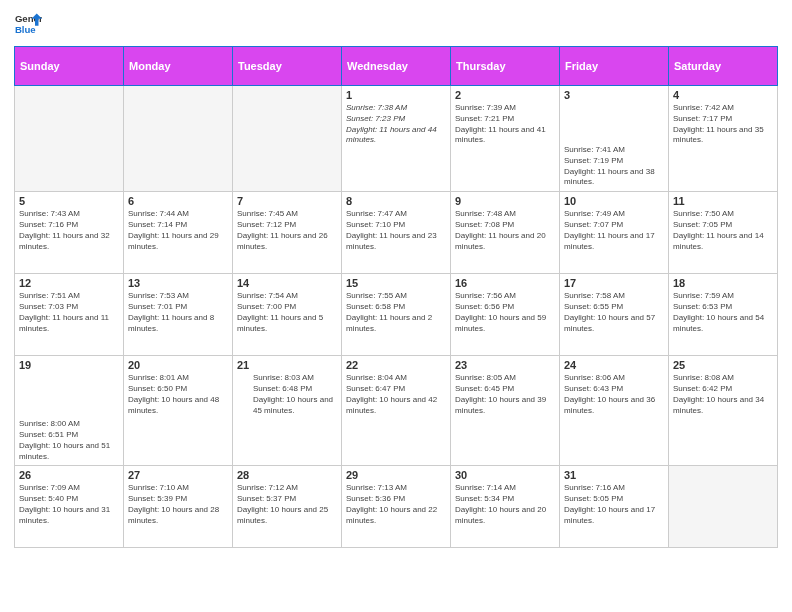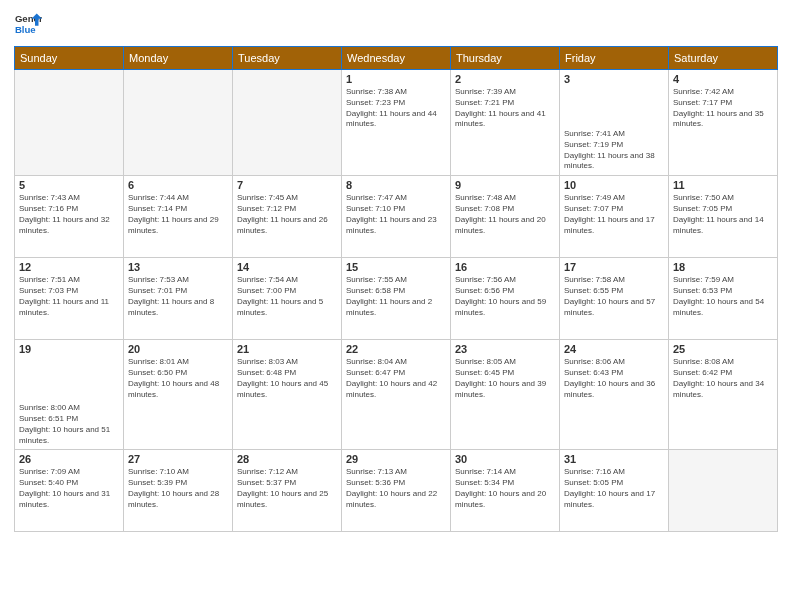--- a/index.html
+++ b/index.html
@@ -43,26 +43,26 @@
     .location {
       font-size: 13px;
       color: #555;
     }
     .calendar {
       width: 100%;
       border-collapse: collapse;
       table-layout: fixed;
     }
     .calendar th {
-      background: #a16207;
+      background: #d946ef;
       color: #fff;
       font-size: 11px;
-      font-weight: normal;
+      font-weight: bold;
       text-align: left;
-      padding: 5px 5px;
+      padding: 13px 5px;
       border: 1px solid #1a73d1;
     }
     .calendar td {
       border: 1px solid #ccc;
       vertical-align: top;
       padding: 3px 4px;
       font-size: 8.5px;
       color: #333;
       height: 82px;
       background: #fff;
@@ -114,21 +114,21 @@
           <th>Saturday</th>
         </tr>
     </thead>
     <tbody id="cal-body">
     <tr>
           <td class="empty"></td>
           <td class="empty"></td>
           <td class="empty"></td>
           <td>
             <span class="day-num">1</span>
-            <div class="day-info" style="white-space: pre-line;">Sunrise: 7:38 AM
+            <div class="day-info" style="white-space: pre-line; font-style: italic;">Sunrise: 7:38 AM
 Sunset: 7:23 PM
 Daylight: 11 hours and 44 minutes.</div>
           </td>
           <td>
             <span class="day-num">2</span>
             <div class="day-info" style="white-space: pre-line;">Sunrise: 7:39 AM
 Sunset: 7:21 PM
 Daylight: 11 hours and 41 minutes.</div>
           </td>
           <td>
@@ -240,21 +240,21 @@
 Daylight: 10 hours and 51 minutes.</div>
           </td>
           <td>
             <span class="day-num">20</span>
             <div class="day-info" style="white-space: pre-line;">Sunrise: 8:01 AM
 Sunset: 6:50 PM
 Daylight: 10 hours and 48 minutes.</div>
           </td>
           <td>
             <span class="day-num">21</span>
-            <div class="day-info" style="white-space: pre-line;">Sunrise: 8:03 AM
+            <div class="day-info" style="white-space: pre-line; margin-left: 16px;">Sunrise: 8:03 AM
 Sunset: 6:48 PM
 Daylight: 10 hours and 45 minutes.</div>
           </td>
           <td>
             <span class="day-num">22</span>
             <div class="day-info" style="white-space: pre-line;">Sunrise: 8:04 AM
 Sunset: 6:47 PM
 Daylight: 10 hours and 42 minutes.</div>
           </td>
           <td>

